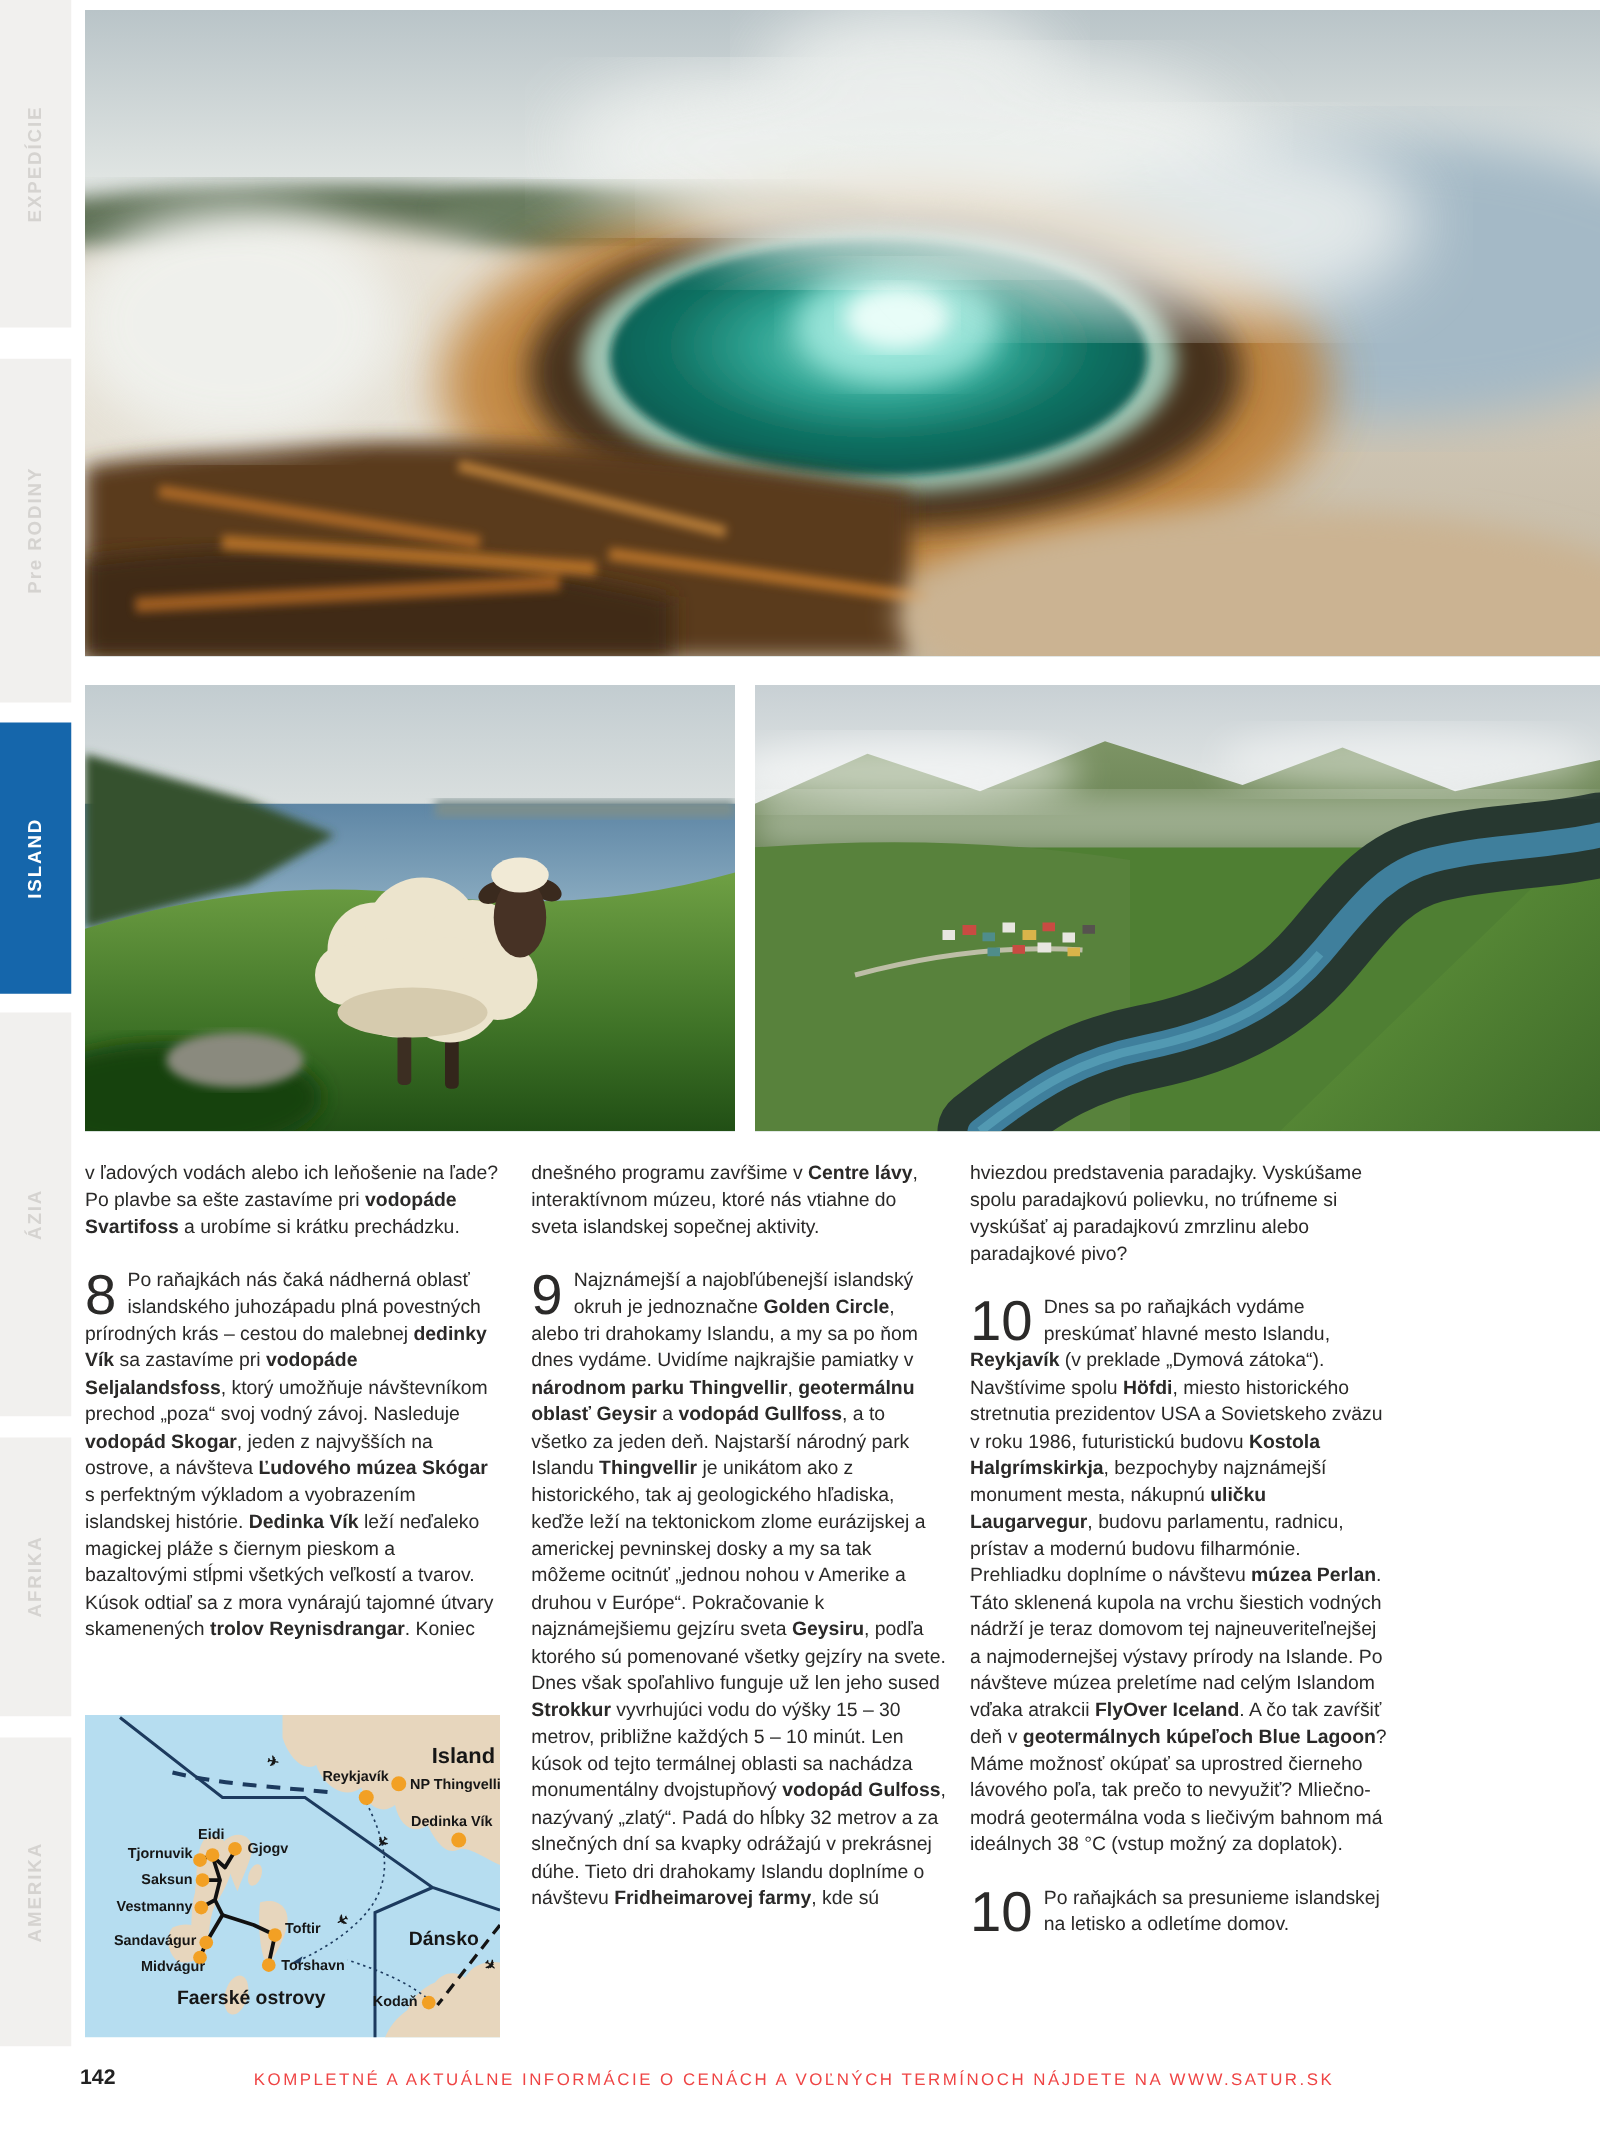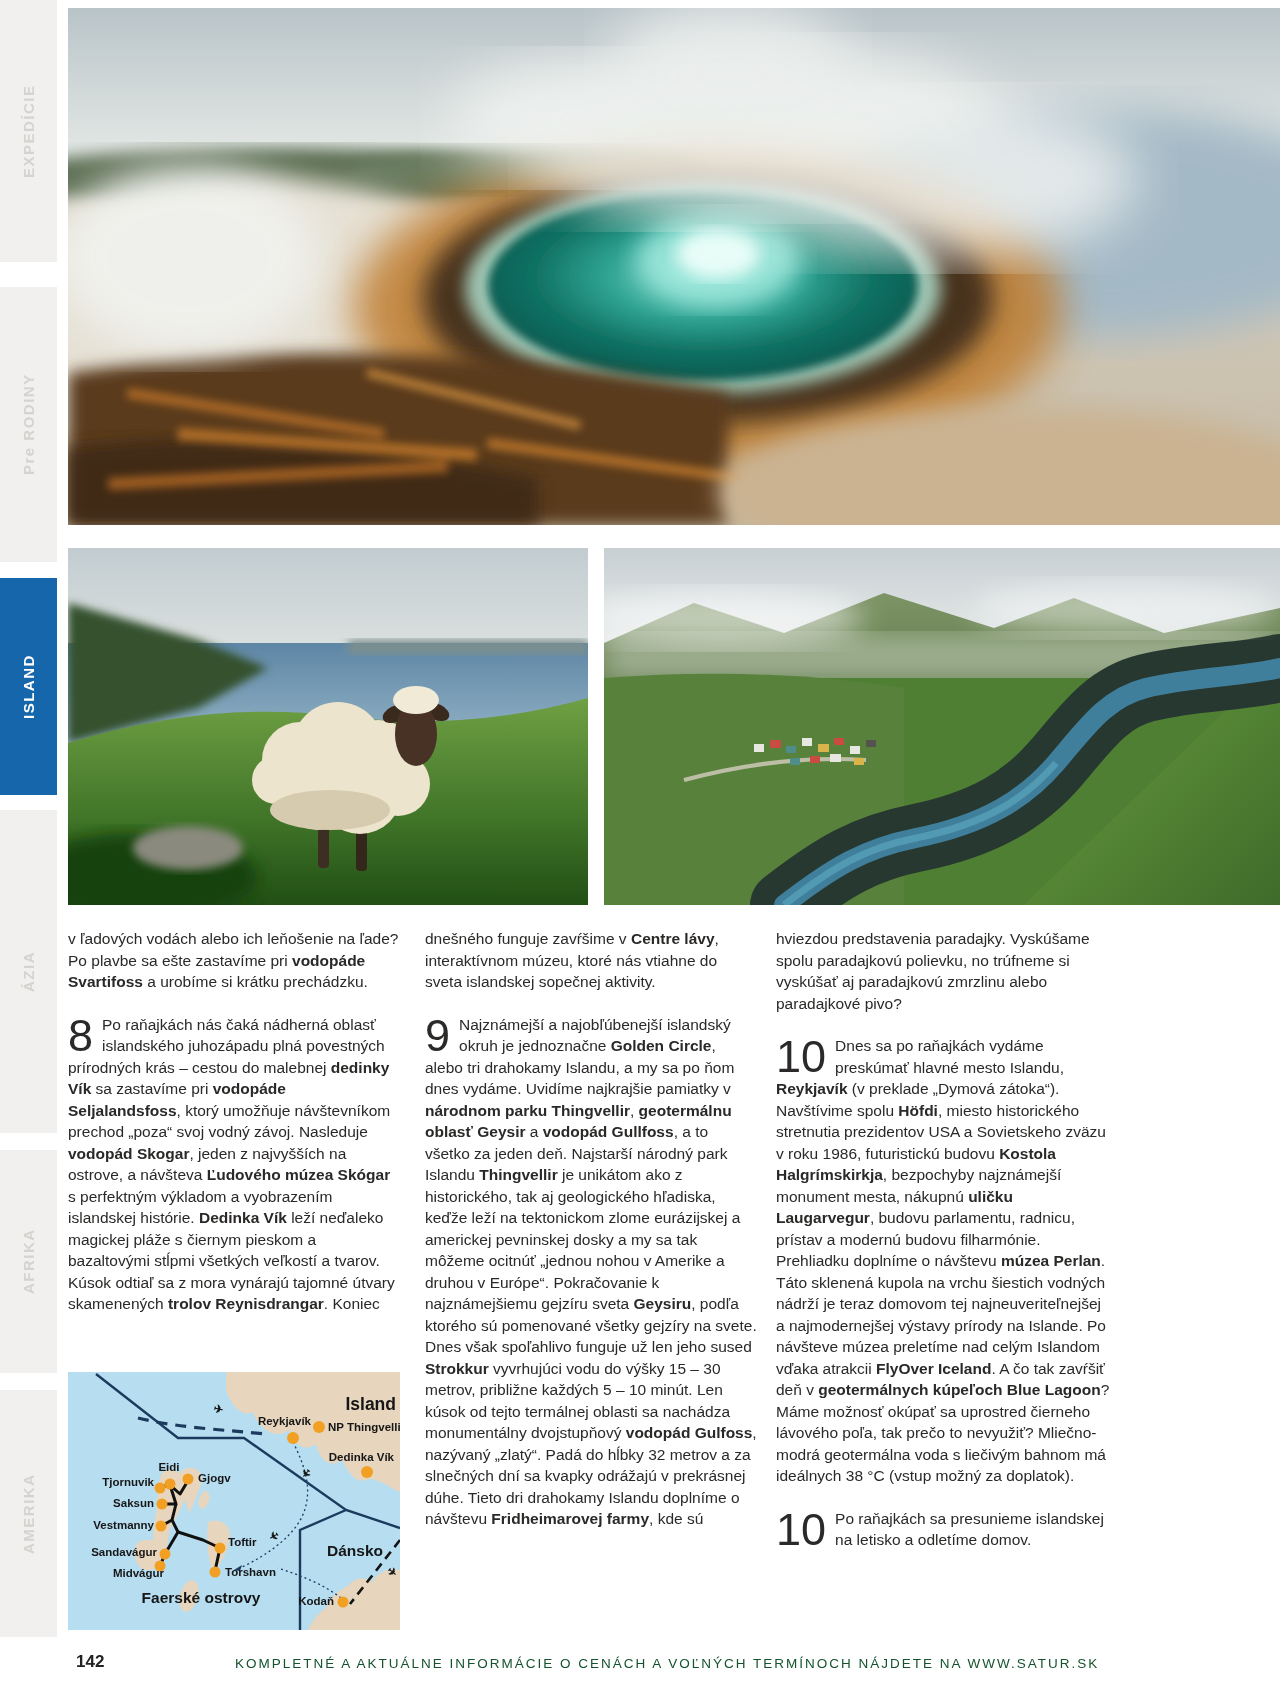--- a/index.html
+++ b/index.html
@@ -25,22 +25,22 @@
   .col b{font-weight:bold;margin-top:48px;}
   .pnum{float:left;font-size:45px;line-height:40px;font-weight:300;margin:2px 9px 0 0;color:#2b2a29;}
 
   
   .mapbox{position:absolute;left:68px;top:1372px;width:332px;height:258px;}
   .mapbox text{font-family:"Liberation Sans",sans-serif;font-weight:bold;fill:#161616;font-size:11.5px;}
   .mapbox text.region{font-size:15.5px;}
   .mapbox text.region-big{font-size:17.5px;}
 
   
-  .pageno{position:absolute;left:76px;top:1652px;font-size:17px;font-weight:bold;color:#222;}
-  .footline{position:absolute;left:203px;top:1656px;font-size:13.5px;letter-spacing:2px;color:#14532d;white-space:nowrap;margin-left:32px;}
+  .pageno{position:absolute;left:64px;top:1652px;font-size:17px;font-weight:bold;color:#222;}
+  .footline{position:absolute;left:203px;top:1656px;font-size:13.5px;letter-spacing:2px;color:#ef4444;white-space:nowrap;}
 </style>
 </head>
 <body>
 
 <div class="page">
 
   <div class="regmark">
     <div style="background:#7fd4e8"></div>
     <div style="background:#9a5fb5"></div>
     <div style="background:#e48fb0"></div>
@@ -224,21 +224,21 @@
   </div>
 
   <div class="col" style="left:68px">
     <p><span>v ľadových vodách alebo ich leňošenie na ľade? Po plavbe sa ešte zastavíme pri </span><b>vodopáde Svartifoss</b><span> a urobíme si krátku prechádzku.</span></p>
     <p>
       <span class="pnum">8</span><span><span>Po raňajkách nás čaká nádherná oblasť islandského juhozápadu plná povestných prírodných krás – cestou do malebnej </span><b>dedinky Vík</b><span> sa zastavíme pri </span><b>vodopáde Seljalandsfoss</b><span>, ktorý umožňuje návštevníkom prechod „poza“ svoj vodný závoj. Nasleduje </span><b>vodopád Skogar</b><span>, jeden z najvyšších na ostrove, a návšteva </span><b>Ľudového múzea Skógar</b><span> s perfektným výkladom a vyobrazením islandskej histórie. </span><b>Dedinka Vík</b><span> leží neďaleko magickej pláže s čiernym pieskom a bazaltovými stĺpmi všetkých veľkostí a tvarov. Kúsok odtiaľ sa z mora vynárajú tajomné útvary skamenených </span><b>trolov Reynisdrangar</b><span>. Koniec</span></span>
     </p>
   </div>
 
   <div class="col" style="left:425px">
-    <p><span>dnešného funguje zavŕšime v </span><b>Centre lávy</b><span>, interaktívnom múzeu, ktoré nás vtiahne do sveta islandskej sopečnej aktivity.</span></p>
+    <p><span>dnešného programu zavŕšime v </span><b>Centre lávy</b><span>, interaktívnom múzeu, ktoré nás vtiahne do sveta islandskej sopečnej aktivity.</span></p>
     <p>
       <span class="pnum">9</span><span><span>Najznámejší a najobľúbenejší islandský okruh je jednoznačne </span><b>Golden Circle</b><span>, alebo tri drahokamy Islandu, a my sa po ňom dnes vydáme. Uvidíme najkrajšie pamiatky v </span><b>národnom parku Thingvellir</b><span>, </span><b>geotermálnu oblasť Geysir</b><span> a </span><b>vodopád Gullfoss</b><span>, a to všetko za jeden deň. Najstarší národný park Islandu </span><b>Thingvellir</b><span> je unikátom ako z historického, tak aj geologického hľadiska, keďže leží na tektonickom zlome eurázijskej a americkej pevninskej dosky a my sa tak môžeme ocitnúť „jednou nohou v Amerike a druhou v Európe“. Pokračovanie k najznámejšiemu gejzíru sveta </span><b>Geysiru</b><span>, podľa ktorého sú pomenované všetky gejzíry na svete. Dnes však spoľahlivo funguje už len jeho sused </span><b>Strokkur</b><span> vyvrhujúci vodu do výšky 15 – 30 metrov, približne každých 5 – 10 minút. Len kúsok od tejto termálnej oblasti sa nachádza monumentálny dvojstupňový </span><b>vodopád Gulfoss</b><span>, nazývaný „zlatý“. Padá do hĺbky 32 metrov a za slnečných dní sa kvapky odrážajú v prekrásnej dúhe. Tieto dri drahokamy Islandu doplníme o návštevu </span><b>Fridheimarovej farmy</b><span>, kde sú</span></span>
     </p>
   </div>
 
   <div class="col" style="left:776px;width:335px">
     <p><span>hviezdou predstavenia paradajky. Vyskúšame spolu paradajkovú polievku, no trúfneme si vyskúšať aj paradajkovú zmrzlinu alebo paradajkové pivo?</span></p>
     <p>
       <span class="pnum">10</span><span><span>Dnes sa po raňajkách vydáme preskúmať hlavné mesto Islandu, </span><b>Reykjavík</b><span> (v preklade „Dymová zátoka“). Navštívime spolu </span><b>Höfdi</b><span>, miesto historického stretnutia prezidentov USA a Sovietskeho zväzu v roku 1986, futuristickú budovu </span><b>Kostola Halgrímskirkja</b><span>, bezpochyby najznámejší monument mesta, nákupnú </span><b>uličku Laugarvegur</b><span>, budovu parlamentu, radnicu, prístav a modernú budovu filharmónie. Prehliadku doplníme o návštevu </span><b>múzea Perlan</b><span>. Táto sklenená kupola na vrchu šiestich vodných nádrží je teraz domovom tej najneuveriteľnejšej a najmodernejšej výstavy prírody na Islande. Po návšteve múzea preletíme nad celým Islandom vďaka atrakcii </span><b>FlyOver Iceland</b><span>. A čo tak zavŕšiť deň v </span><b>geotermálnych kúpeľoch Blue Lagoon</b><span>? Máme možnosť okúpať sa uprostred čierneho lávového poľa, tak prečo to nevyužiť? Mliečno-modrá geotermálna voda s liečivým bahnom má ideálnych 38 °C (vstup možný za doplatok).</span></span>
     </p>

